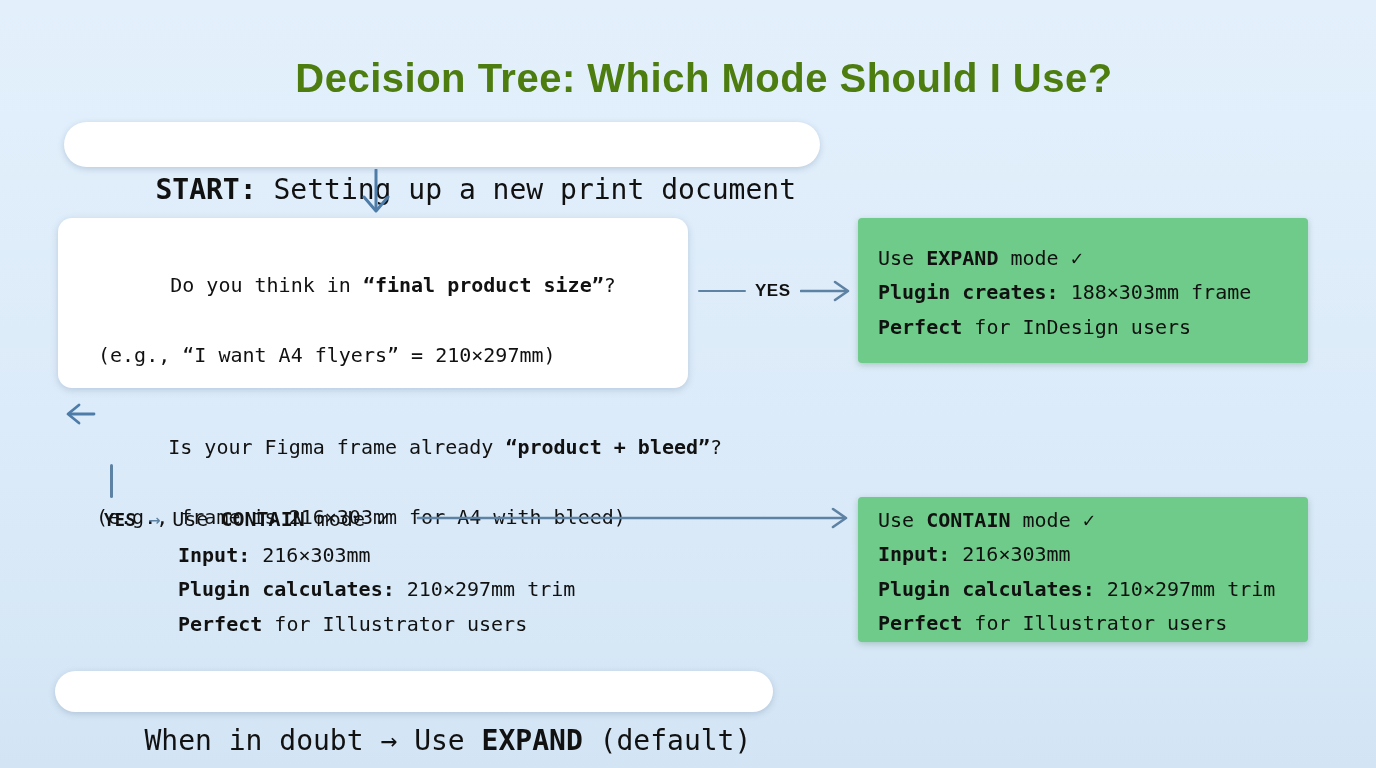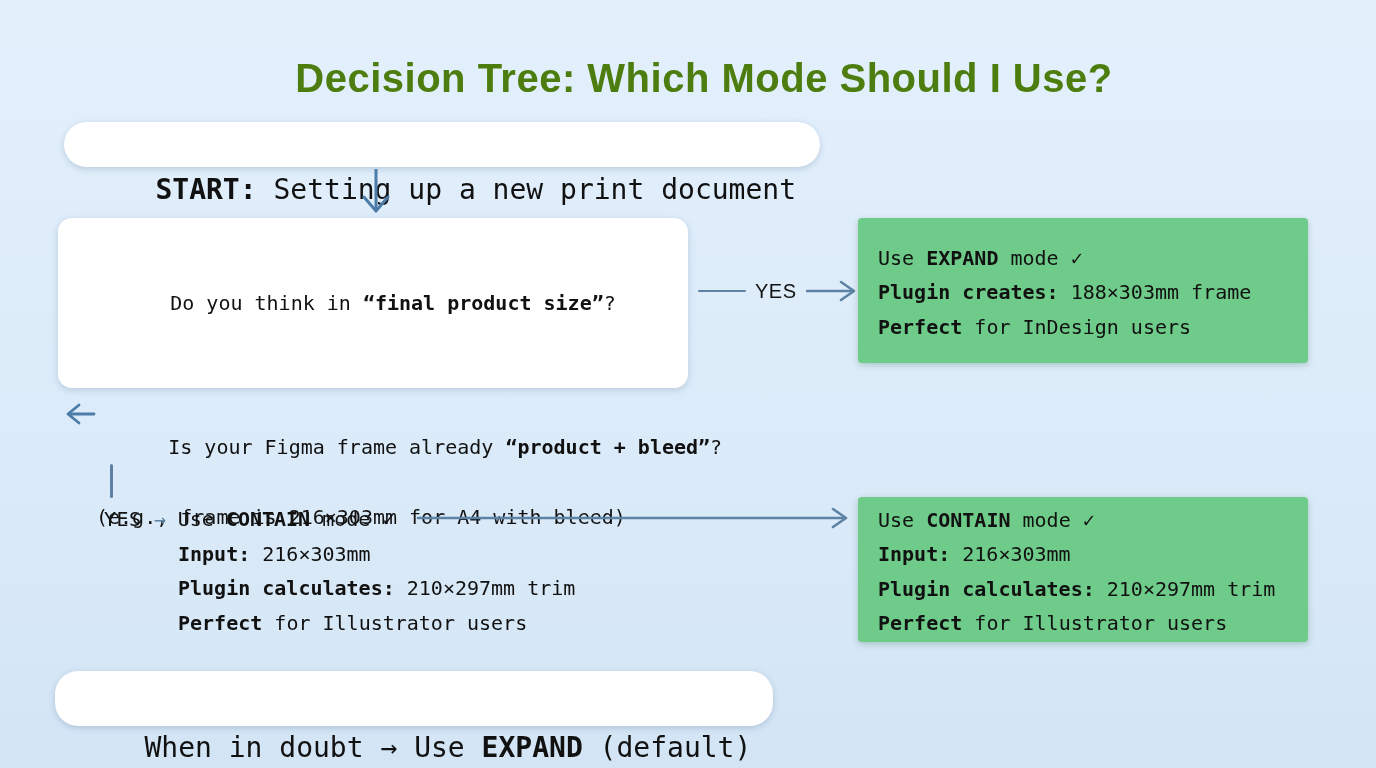--- a/index.html
+++ b/index.html
@@ -18,21 +18,21 @@
     text-align:center;margin:16px;
     font-size:40px;font-weight:700;color:#4d7c0f;letter-spacing:0.5px;
   }
   .pill{
     position:absolute;background:#fff;border-radius:23px;
     box-shadow:0 2px 6px rgba(70,100,140,.25);
     height:45px;line-height:45px;padding:0 24px;
     font-size:28px;white-space:pre;
   }
   .pill.start{left:64px;top:122px;}
-  .pill.footer{left:55px;top:671px;height:31px;line-height:43px;padding:12px 22px;}
+  .pill.footer{left:55px;top:671px;height:31px;line-height:43px;padding:5px 22px;}
   .qbox{
     position:absolute;left:58px;top:218px;width:630px;height:170px;
     background:#fff;border-radius:14px;
     box-shadow:0 2px 7px rgba(70,100,140,.25);
     display:flex;flex-direction:column;justify-content:center;
     padding-left:40px;box-sizing:border-box;
     font-size:20px;line-height:35px;
   }
   .gbox{
     position:absolute;width:450px;height:145px;
@@ -42,21 +42,21 @@
     display:flex;flex-direction:column;justify-content:center;
     font-size:20px;line-height:34.5px;
   }
   .gbox.expand{left:858px;top:218px;}
   .gbox.contain{left:858px;top:497px;}
   .yes-conn{
     position:absolute;left:698px;top:277px;height:28px;
     display:flex;align-items:center;gap:9px;
   }
   .seg-line{display:inline-block;width:48px;height:2.5px;background:#5d82a3;border-radius:2px;}
-  .yes-label{font-size:20px;font-weight:400;letter-spacing:0.5px;}
+  .yes-label{font-size:17px;font-weight:700;letter-spacing:0.5px;}
   .q2-text{
     position:absolute;left:96px;top:395px;
     font-size:20px;line-height:35px;
   }
   .q2-arrow{position:absolute;left:64px;top:402px;}
   .vline{position:absolute;left:110px;top:464px;width:2.5px;height:34px;background:#5d82a3;border-radius:2px;}
   .contain-block{
     position:absolute;left:104px;top:502px;
     font-size:20px;line-height:34.7px;
   }
@@ -82,20 +82,21 @@
     <svg class="conn" width="32" height="46" viewBox="0 0 32 46">
       <line x1="16" y1="1" x2="16" y2="40" stroke="#4d7ca8" stroke-width="3" stroke-linecap="round"></line>
       <polyline points="4,28 16,42 28,28" fill="none" stroke="#4d7ca8" stroke-width="3" stroke-linecap="round" stroke-linejoin="round"></polyline>
     </svg>
   </div>
 
   <div class="qbox mono">
     <div class="pre">
       <span class="pre">Do you think in </span><span class="b pre">“final product size”</span><span class="pre">?</span>
     </div>
+    <div class="pre">(e.g., “I want A4 flyers” = 210×297mm)</div>
   </div>
 
   <div class="yes-conn">
     <span class="seg-line"></span>
     <span class="yes-label">YES</span>
     <span>
       <svg class="conn" width="52" height="24" viewBox="0 0 52 24">
         <line x1="1" y1="12" x2="46" y2="12" stroke="#5d82a3" stroke-width="2.6" stroke-linecap="round"></line>
         <polyline points="35,3 48,12 35,21" fill="none" stroke="#5d82a3" stroke-width="2.6" stroke-linecap="round" stroke-linejoin="round"></polyline>
       </svg>

